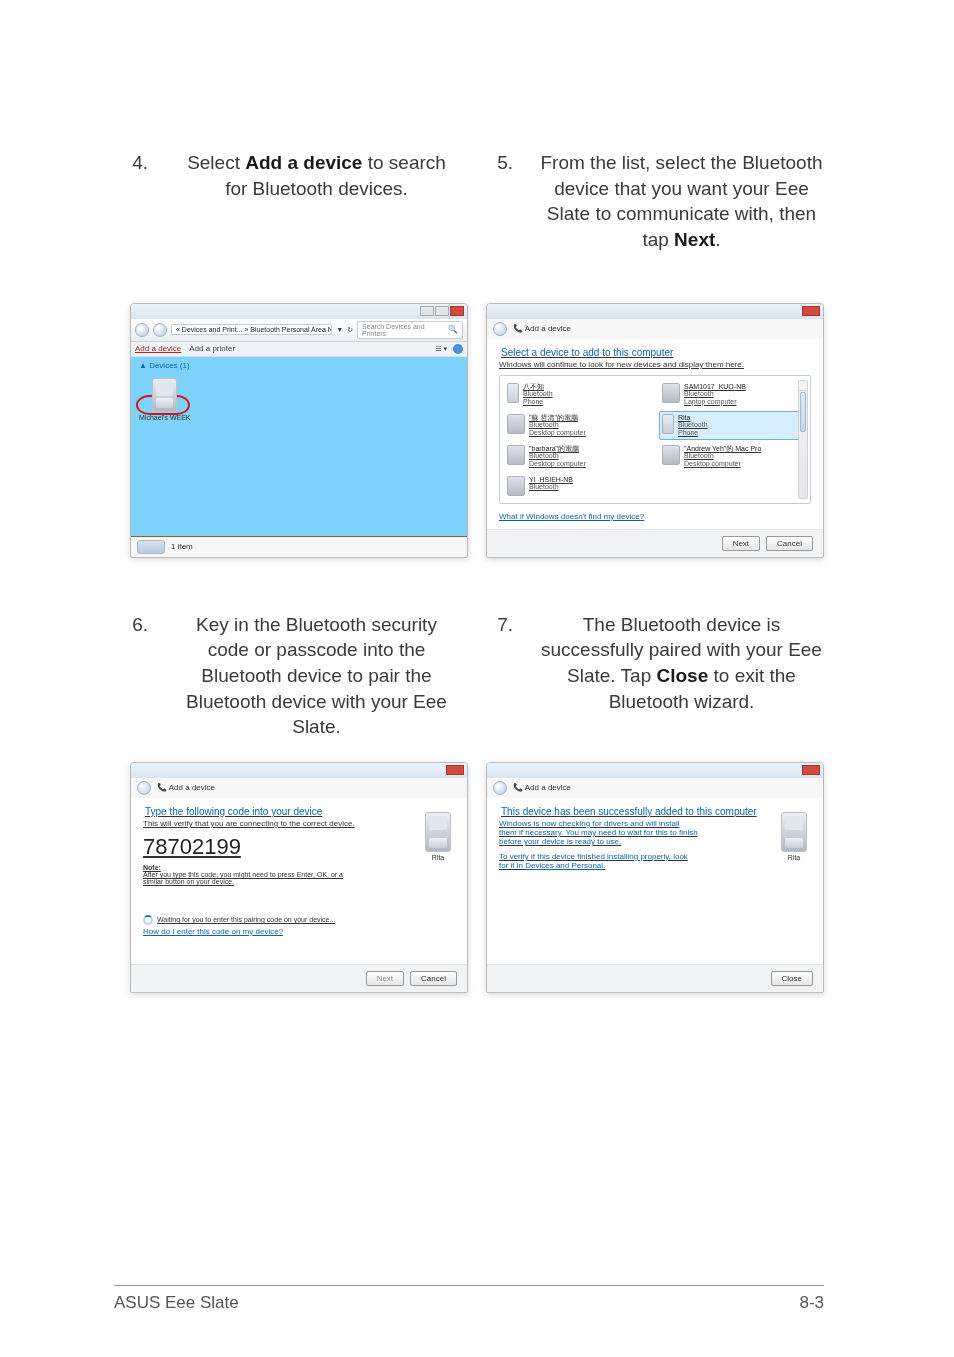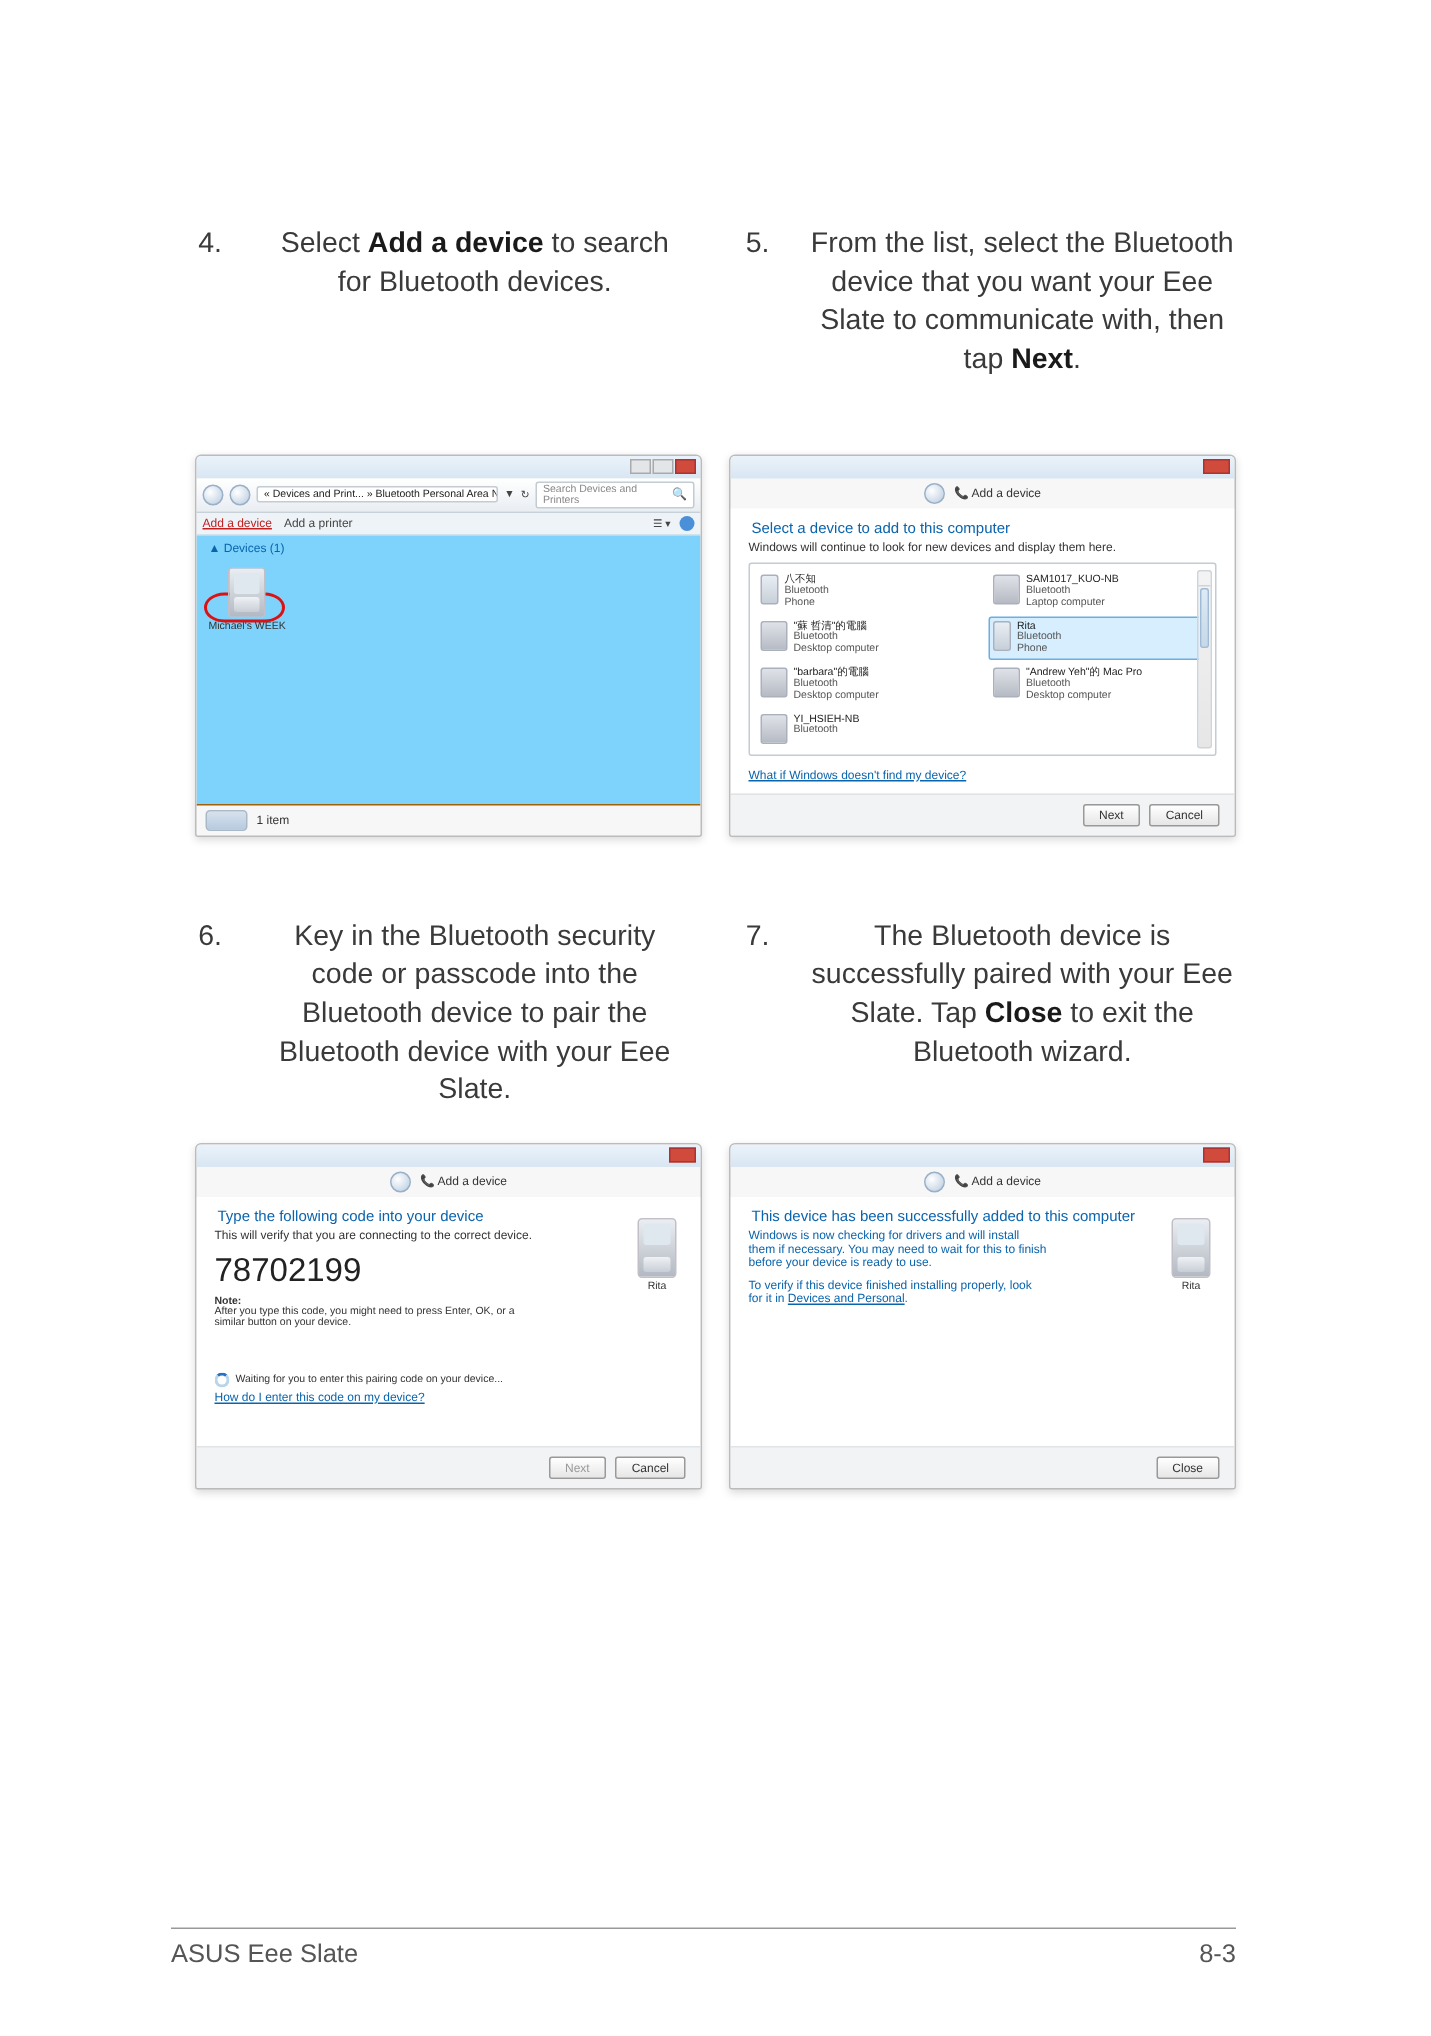--- a/index.html
+++ b/index.html
@@ -31,22 +31,22 @@
     .tools .icn { margin-left: 6px; width: 10px; height: 10px; border-radius: 50%; background: #4a90d9; display: inline-block; }
     .body-area { flex: 1; background: #7dd3fc; padding: 4px 8px; position: relative; min-height: 150px; }
     .devheader { color: #0a64ad; font-size: 8px; margin: 0 0 4px 0; }
     .devitem { display: inline-flex; align-items: center; gap: 4px; margin-top: 4px; }
     .devimg { width: 25px; height: 34px; border: 1px solid #c2bfc8; border-radius: 3px; background: linear-gradient(#eaeef2,#b3b9c2); position: relative; }
     .devimg::before { content:""; position:absolute; top:3px; left:3px; right:3px; height:14px; background:#dfe8ef; border-radius:2px; }
     .devimg::after { content:""; position:absolute; bottom:3px; left:3px; right:3px; height:10px; background:linear-gradient(#eef1f5,#c9ced6); border-radius:2px; }
     .statusbar { border-top: 1px solid #a16207; padding: 3px 6px; display:flex; align-items:center; gap: 6px; color:#333; }
     .smicon { width: 28px; height: 14px; background: linear-gradient(180deg,#d7e2ed,#b7cadf); border-radius: 3px; border: 1px solid #aab9c7; }
     .circle-red { display:inline-block; width: 54px; height: 20px; border: 2px solid #d11; border-radius: 50%/100%; position: absolute; top: 38px; left: 5px; pointer-events: none; }
-    .panel { background: #fff; padding: 8px 12px 8px 12px; flex: 1; }
-    .panel-head { display:flex; align-items:center; gap:6px; padding: 3px 6px; justify-content: center; }
+    .panel { background: #fff; padding: 8px 12px 8px 12px; flex: 1; text-decoration: underline; }
+    .panel-head { display:flex; align-items:center; gap:6px; padding: 3px 6px; }
     .panel-title { color: #0a64ad; font-size: 10px; padding: 0 2px; margin-bottom: 2px; }
     .panel-sub { color: #333; font-size: 8px; margin-bottom: 6px; }
     .devlist { border: 1px solid #c3cbd3; border-radius: 2px; min-height: 120px; padding: 4px; display: grid; grid-template-columns: 1fr 1fr; gap: 2px 8px; position: relative; }
     .dev { display: flex; gap: 4px; padding: 2px; border: 1px solid transparent; border-radius: 2px; }
     .dev.sel { background: #d6eefe; border-color: #6caee4; }
     .devicn { width: 18px; height: 20px; background: linear-gradient(#dfe2e8,#b6bac3); border: 1px solid #aab0bc; border-radius: 2px; flex: none; }
     .devicn.phone { width: 12px; height: 20px; background: linear-gradient(#e9eef4,#c7cfd8); border-radius: 2px; }
     .devinfo { display: flex; flex-direction: column; line-height: 1.1; font-size: 7px; color: #555; }
     .devinfo .n { color:#222; }
     .scroll-track { position:absolute; top:4px; bottom:4px; right:2px; width:10px; background: linear-gradient(#f3f3f3,#e6e6e6); border: 1px solid #cfd4da; border-radius: 2px; }

